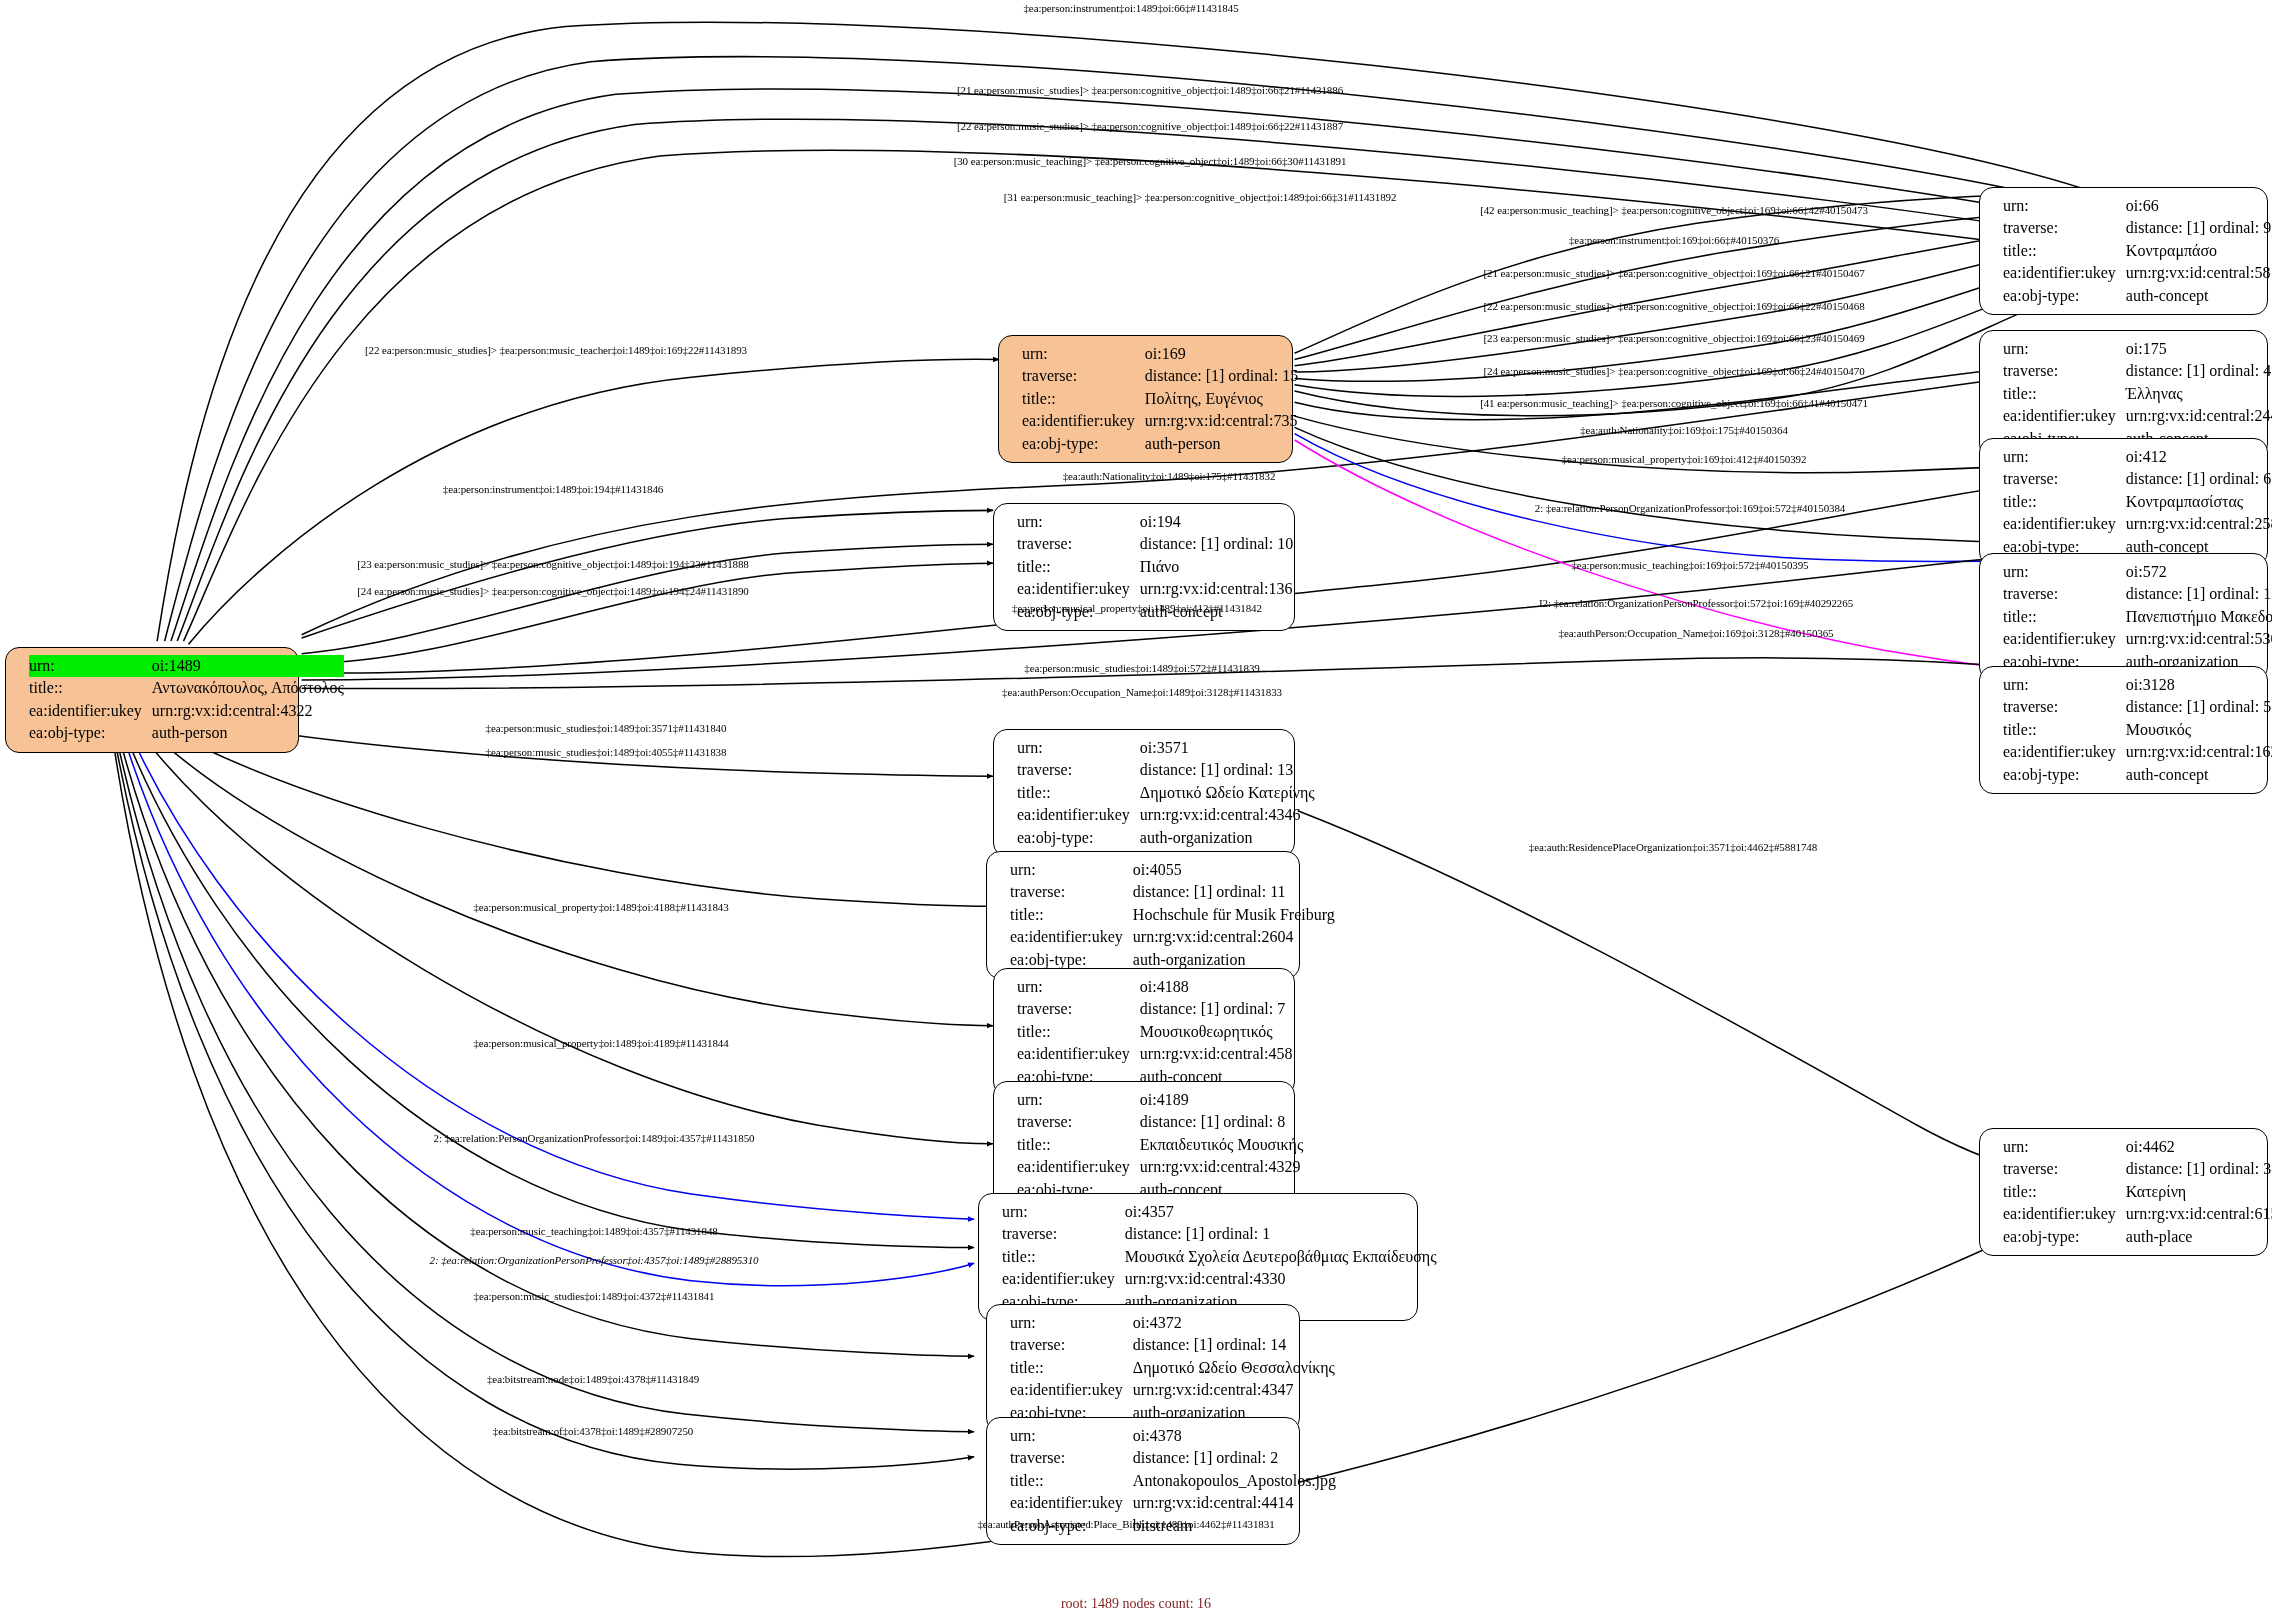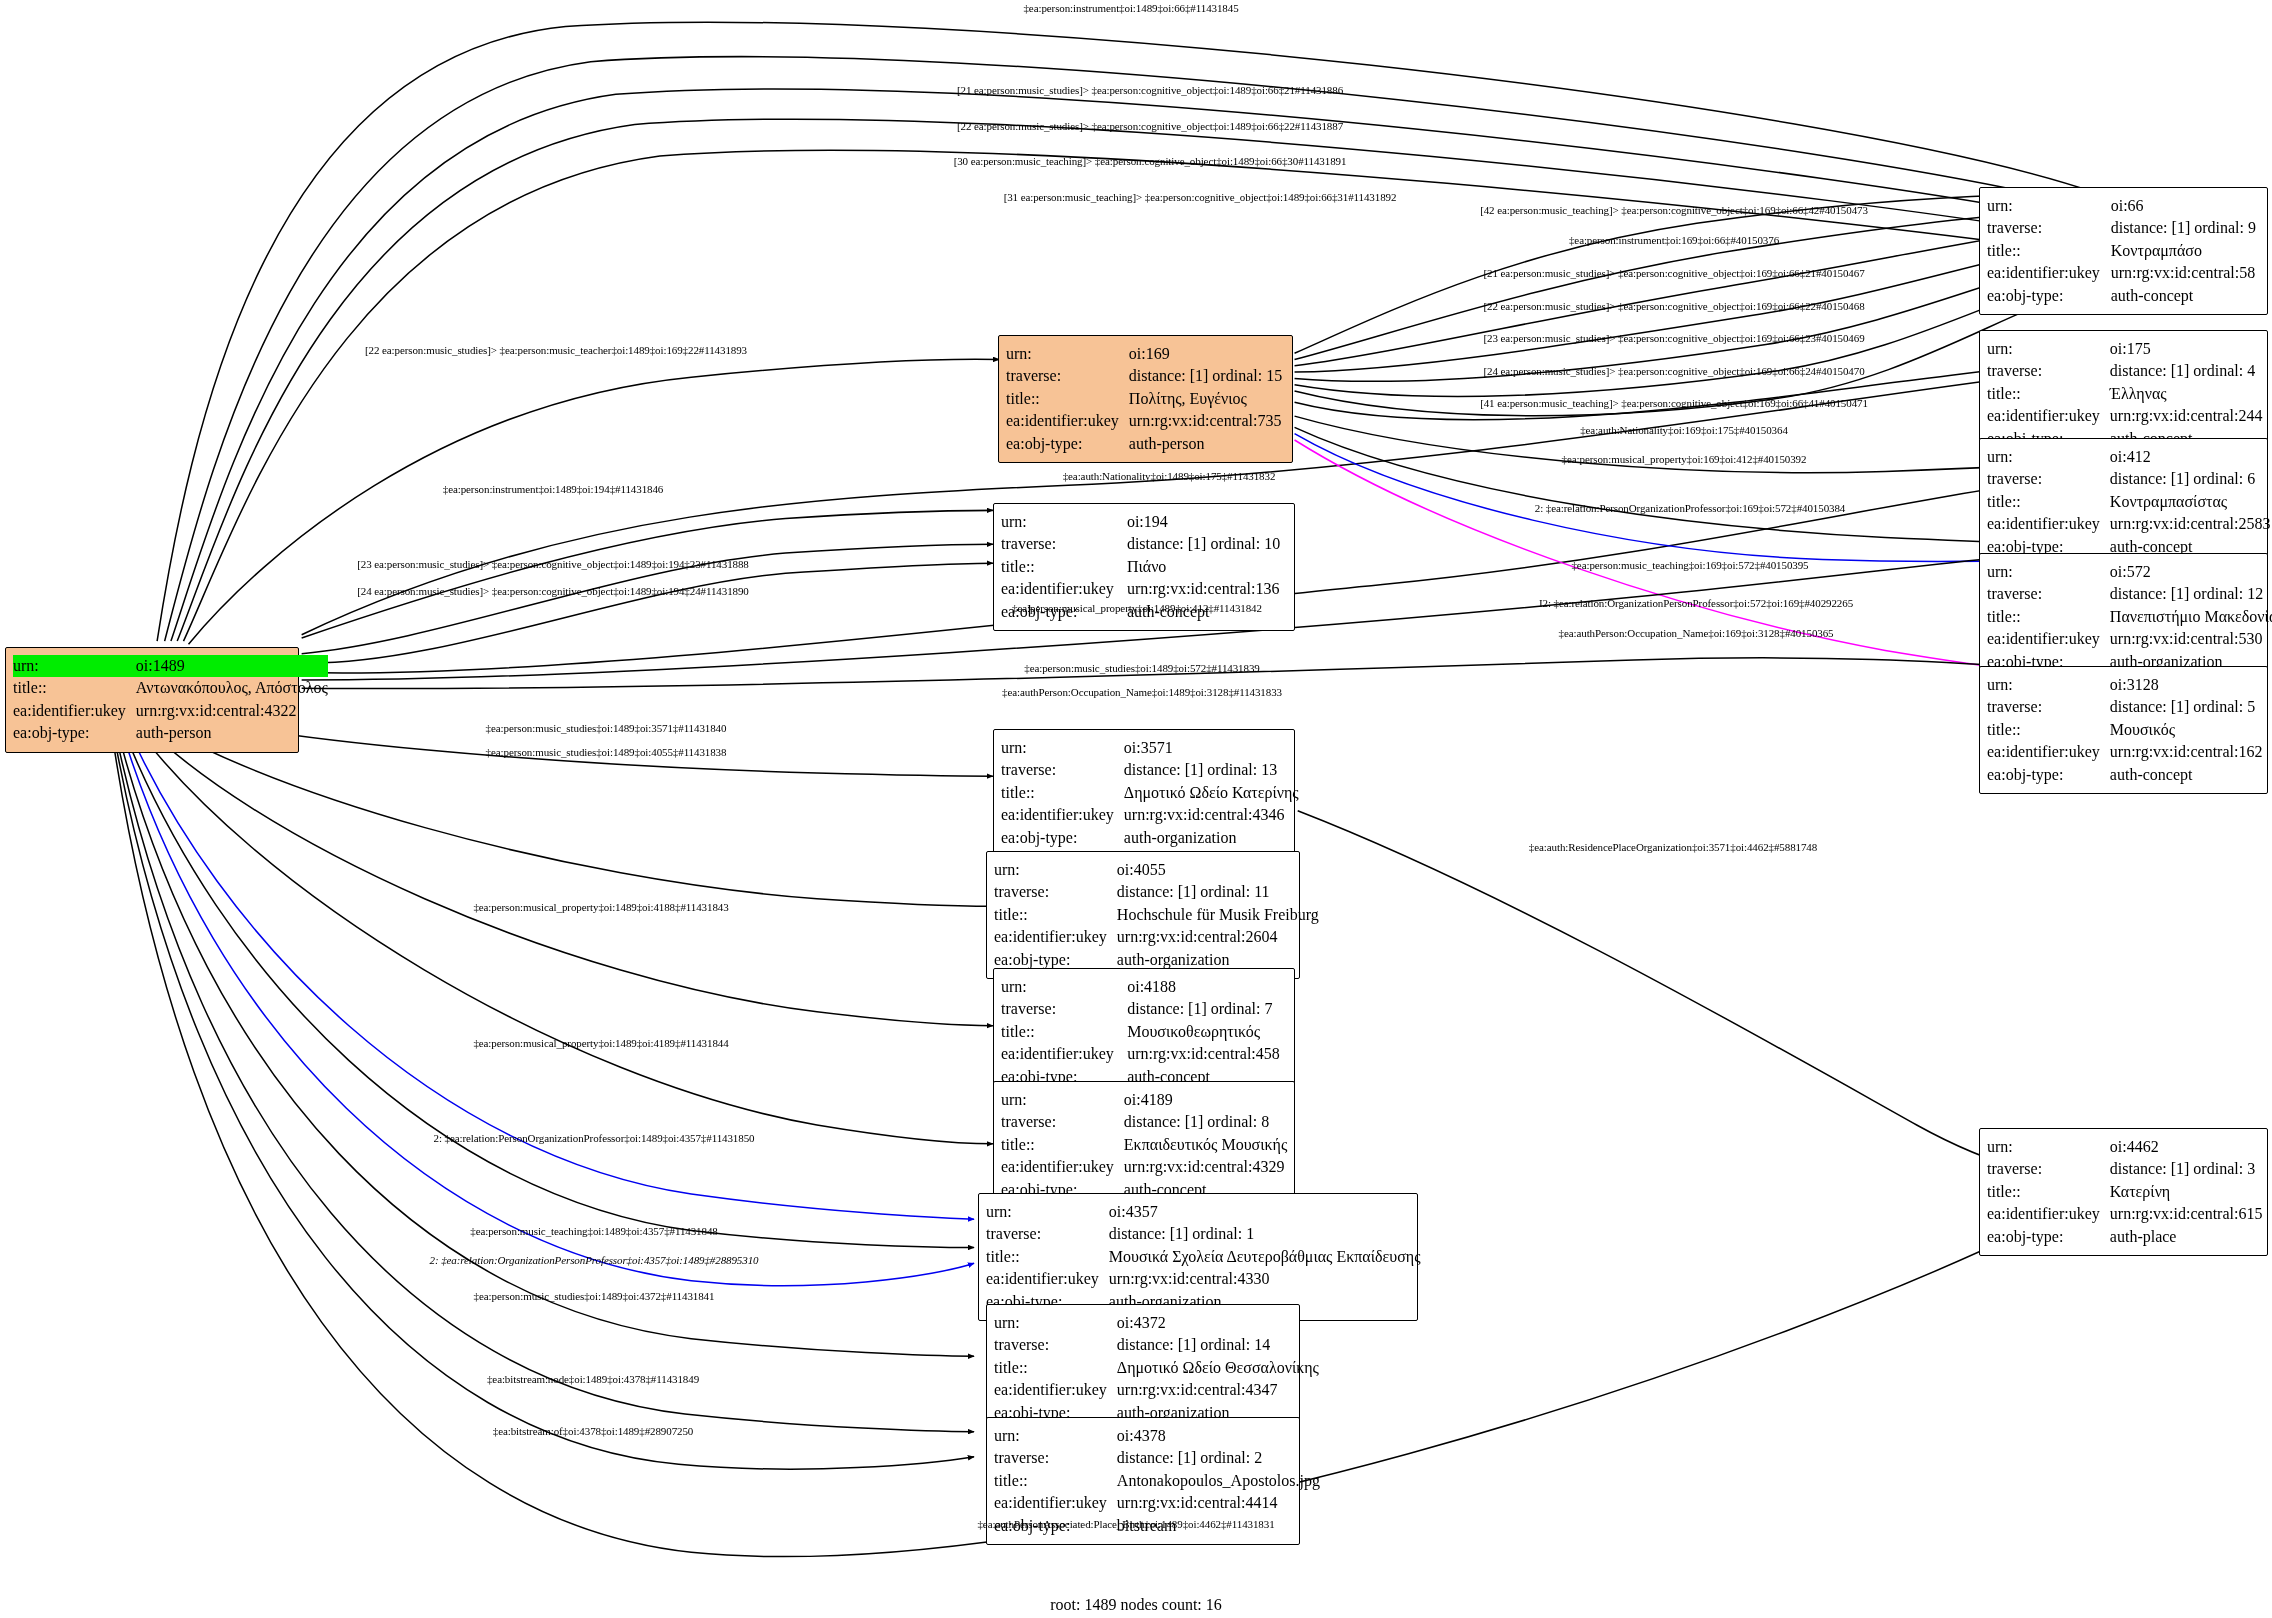--- a/index.html
+++ b/index.html
@@ -10,23 +10,23 @@
     height:1619px;
     background:#ffffff;
     font-family:"Liberation Serif","DejaVu Serif",serif;
     overflow:hidden;
   }
   #edge-layer{position:absolute;left:0;top:0;width:2273px;height:1619px;}
   .node{
     position:absolute;
     box-sizing:border-box;
     border:1.4px solid #000000;
-    border-radius:2px;
+    border-radius:14px;
     background:#ffffff;
-    padding:7px 10px 7px 7px;
+    padding:7px 10px 7px 23px;
   }
   .node.person{background:#f7c396;}
   .node table{border-collapse:collapse;width:100%;}
   .node td{
     font-size:16px;
     line-height:1.40;
     color:#000;
     white-space:nowrap;
     padding:0;
     vertical-align:top;
@@ -38,22 +38,22 @@
   .edge-label{
     position:absolute;
     font-size:11px;
     color:#000;
     white-space:nowrap;
     transform:translate(-50%,-50%);
     letter-spacing:-0.1px;
   }
   .footer{
     position:absolute;
-    font-size:16px;
-    color:#000000;
+    font-size:14px;
+    color:#7f1d1d;
     white-space:nowrap;
     transform:translateX(-50%);
   }
 </style>
 </head>
 <body>
 
 <div id="stage">
 
   <svg id="edge-layer" viewBox="0 0 3617 2576" xmlns="http://www.w3.org/2000/svg">

